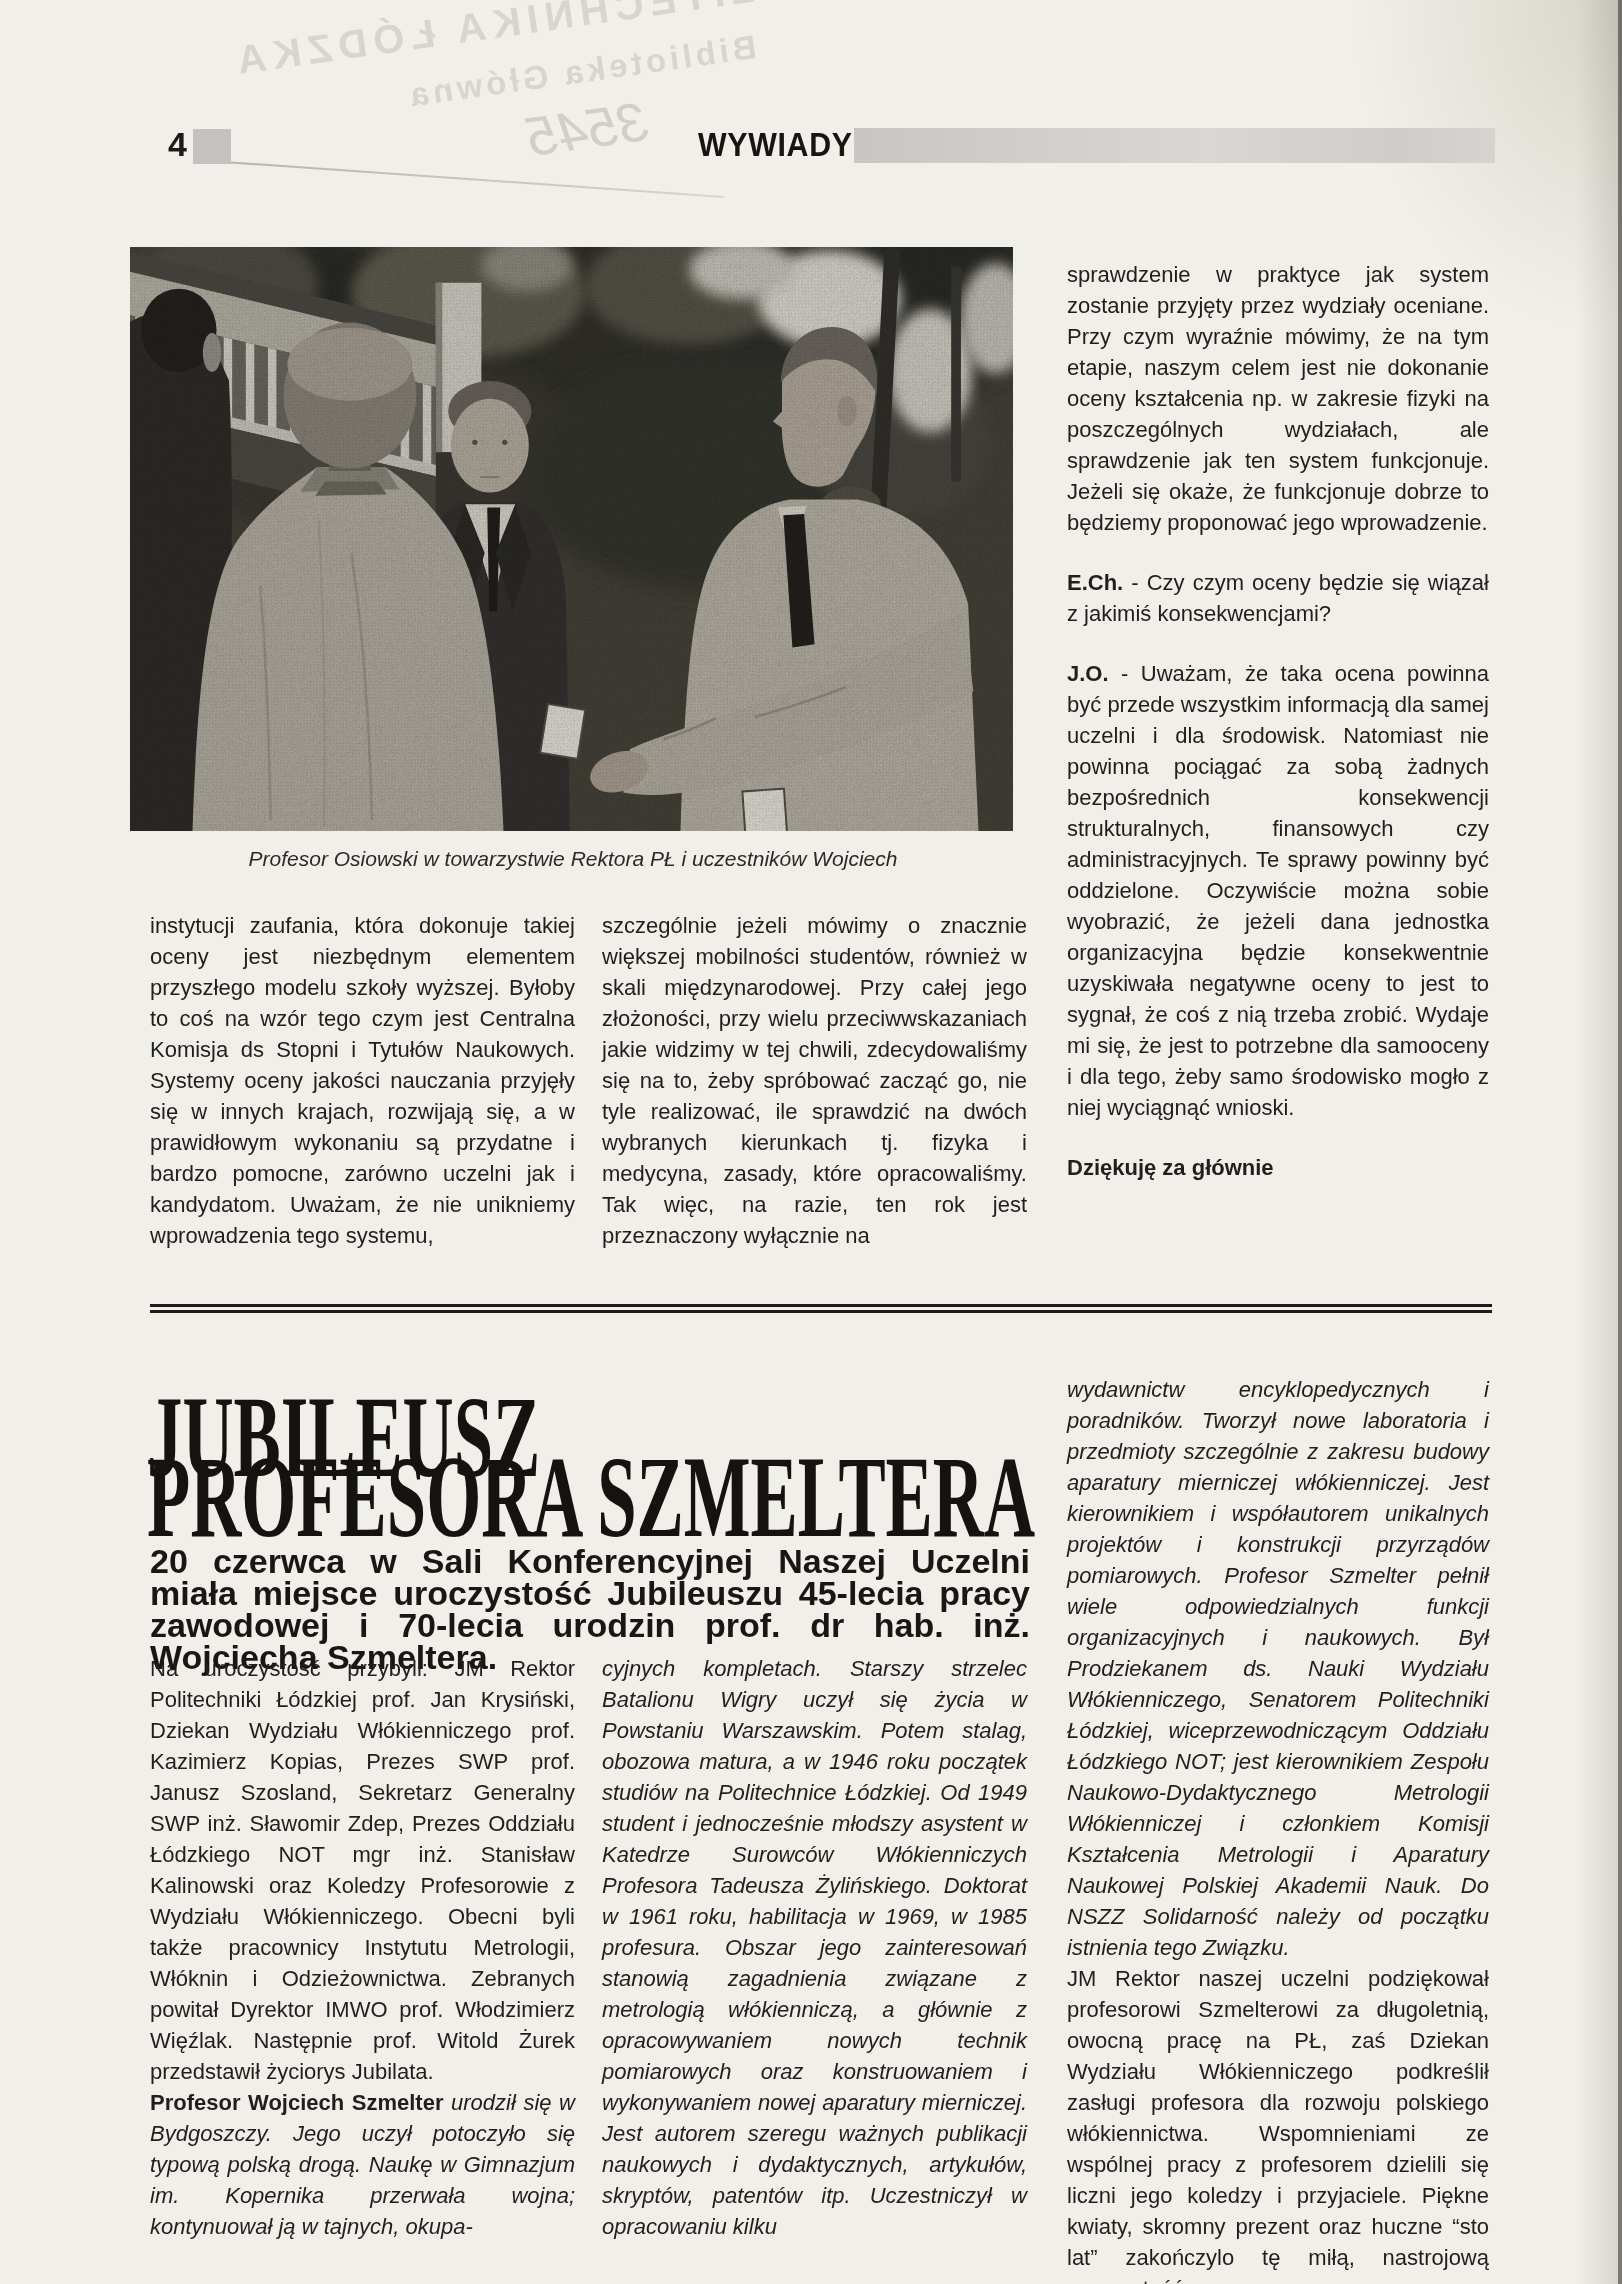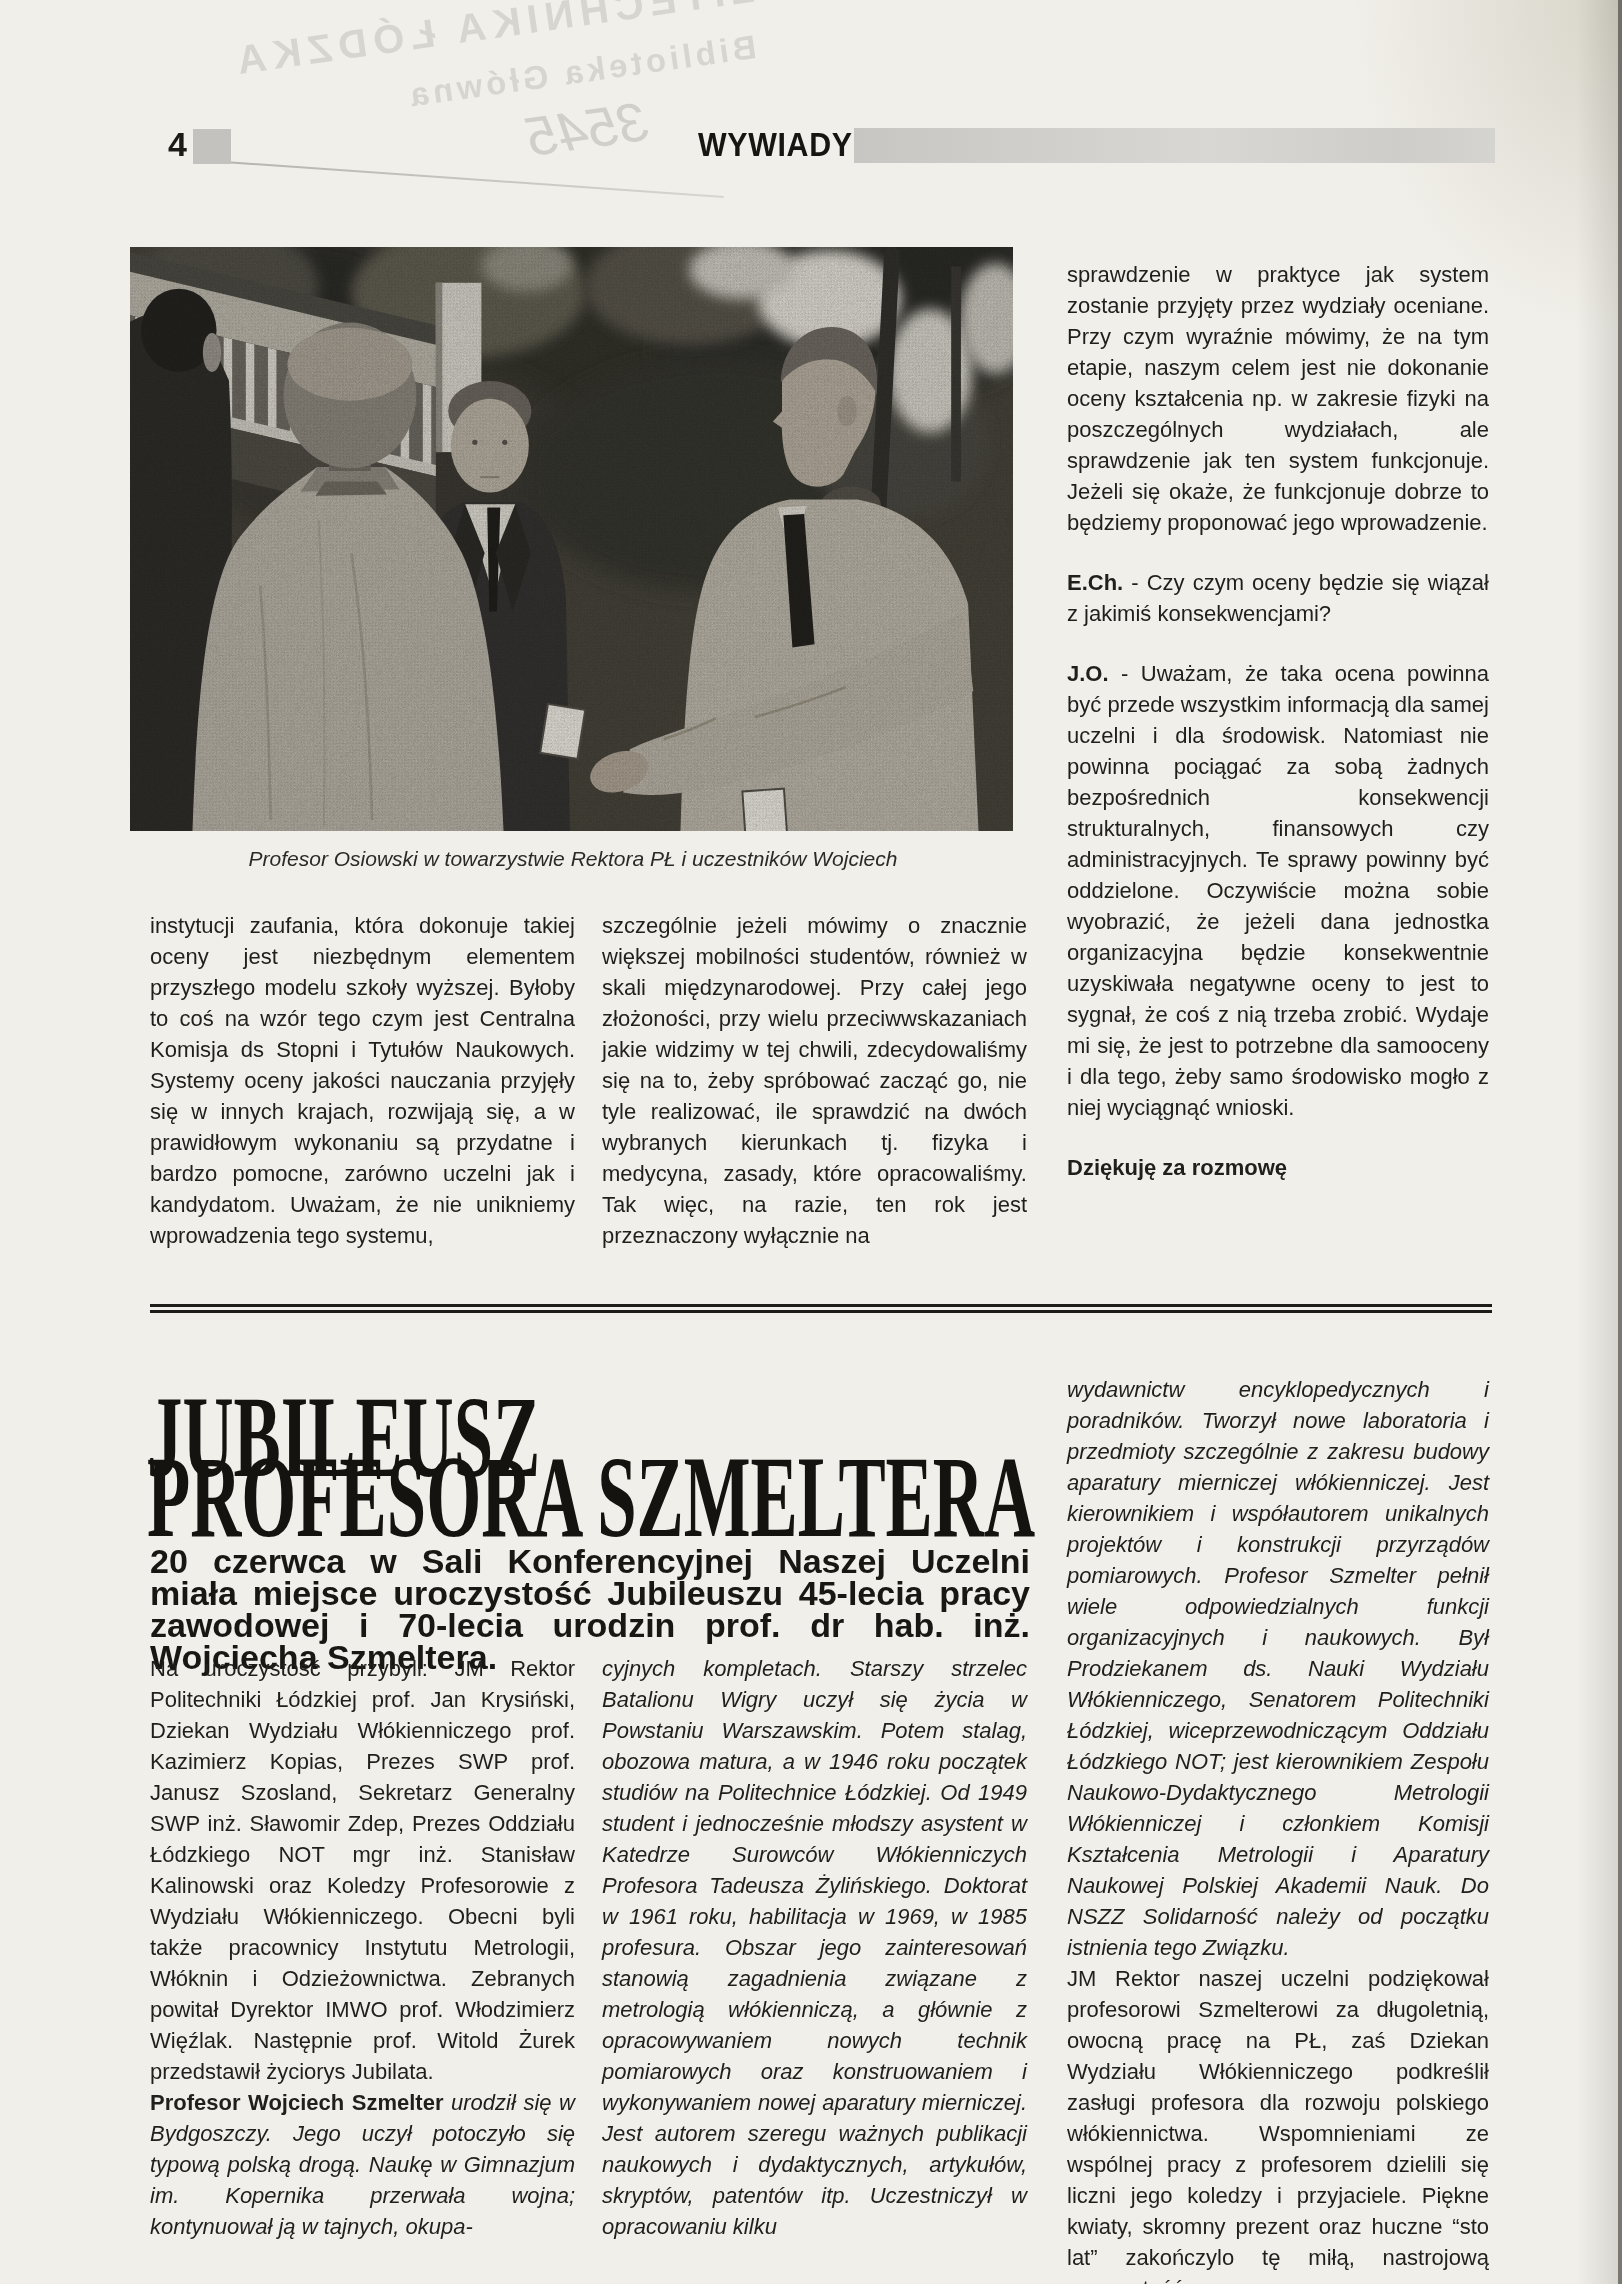--- a/index.html
+++ b/index.html
@@ -217,21 +217,21 @@
   <div class="bodycol col-int-left">
     <p>instytucji zaufania, która dokonuje takiej oceny jest niezbędnym elementem przyszłego modelu szkoły wyższej. Byłoby to coś na wzór tego czym jest Centralna Komisja ds Stopni i Tytułów Naukowych. Systemy oceny jakości nauczania przyjęły się w innych krajach, rozwijają się, a w prawidłowym wykonaniu są przydatne i bardzo pomocne, zarówno uczelni jak i kandydatom. Uważam, że nie unikniemy wprowadzenia tego systemu,</p>
   </div>
   <div class="bodycol col-int-mid">
     <p>szczególnie jeżeli mówimy o znacznie większej mobilności studentów, również w skali międzynarodowej. Przy całej jego złożoności, przy wielu przeciwwskazaniach jakie widzimy w tej chwili, zdecydowaliśmy się na to, żeby spróbować zacząć go, nie tyle realizować, ile sprawdzić na dwóch wybranych kierunkach tj. fizyka i medycyna, zasady, które opracowaliśmy. Tak więc, na razie, ten rok jest przeznaczony wyłącznie na</p>
   </div>
   <div class="bodycol col-int-right">
     <p>sprawdzenie w praktyce jak system zostanie przyjęty przez wydziały oceniane. Przy czym wyraźnie mówimy, że na tym etapie, naszym celem jest nie dokonanie oceny kształcenia np. w zakresie fizyki na poszczególnych wydziałach, ale sprawdzenie jak ten system funkcjonuje. Jeżeli się okaże, że funkcjonuje dobrze to będziemy proponować jego wprowadzenie.</p>
     <p><span class="speaker">E.Ch.</span><span> - Czy czym oceny będzie się wiązał z jakimiś konsekwencjami?</span></p>
     <p><span class="speaker">J.O.</span><span> - Uważam, że taka ocena powinna być przede wszystkim informacją dla samej uczelni i dla środowisk. Natomiast nie powinna pociągać za sobą żadnych bezpośrednich konsekwencji strukturalnych, finansowych czy administracyjnych. Te sprawy powinny być oddzielone. Oczywiście można sobie wyobrazić, że jeżeli dana jednostka organizacyjna będzie konsekwentnie uzyskiwała negatywne oceny to jest to sygnał, że coś z nią trzeba zrobić. Wydaje mi się, że jest to potrzebne dla samooceny i dla tego, żeby samo środowisko mogło z niej wyciągnąć wnioski.</span></p>
-    <p class="closing">Dziękuję za rozmowę</p>
+    <p class="closing">Dziękuję za głównie</p>
   </div>
 
   <div class="rule"></div>
 
   <div class="headline hl1"><span>JUBILEUSZ</span></div>
   <div class="headline hl2"><span>PROFESORA SZMELTERA</span></div>
   <div class="lead">20 czerwca w Sali Konferencyjnej Naszej Uczelni miała miejsce uroczystość Jubileuszu 45-lecia pracy zawodowej i 70-lecia urodzin prof. dr hab. inż. Wojciecha Szmeltera.</div>
 
   <div class="bodycol col-jub-left">
     <p style="margin-bottom:0"><span>Na uroczystość przybyli: JM Rektor Politechniki Łódzkiej prof. Jan Krysiński, Dziekan Wydziału Włókienniczego prof. Kazimierz Kopias, Prezes SWP prof. Janusz Szosland, Sekretarz Generalny SWP inż. Sławomir Zdep, Prezes Oddziału Łódzkiego NOT mgr inż. Stanisław Kalinowski oraz Koledzy Profesorowie z Wydziału Włókienniczego. Obecni byli także pracownicy Instytutu Metrologii, Włóknin i Odzieżownictwa. Zebranych powitał Dyrektor IMWO prof. Włodzimierz Więźlak. Następnie prof. Witold Żurek przedstawił życiorys Jubilata.</span><br>

